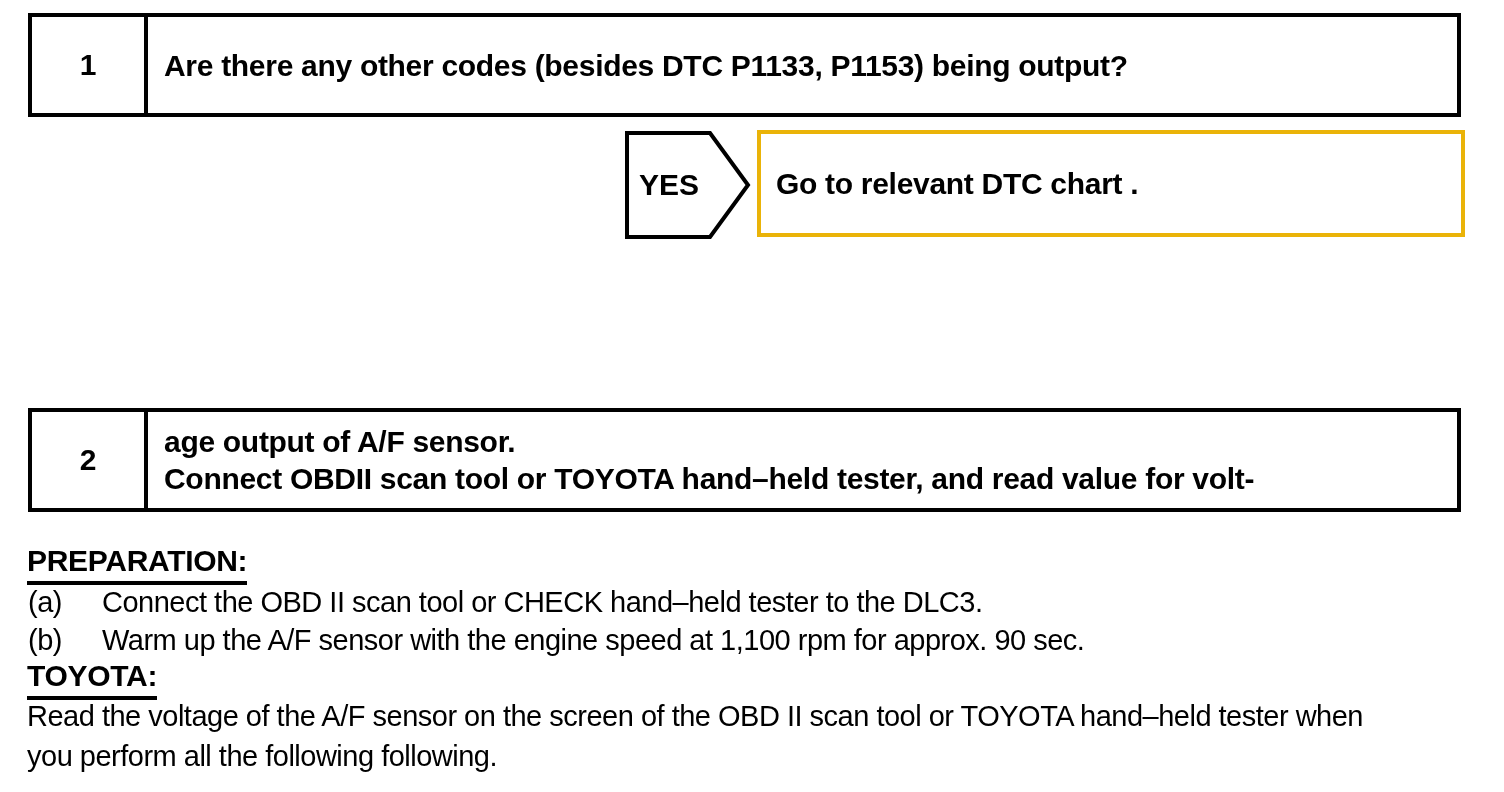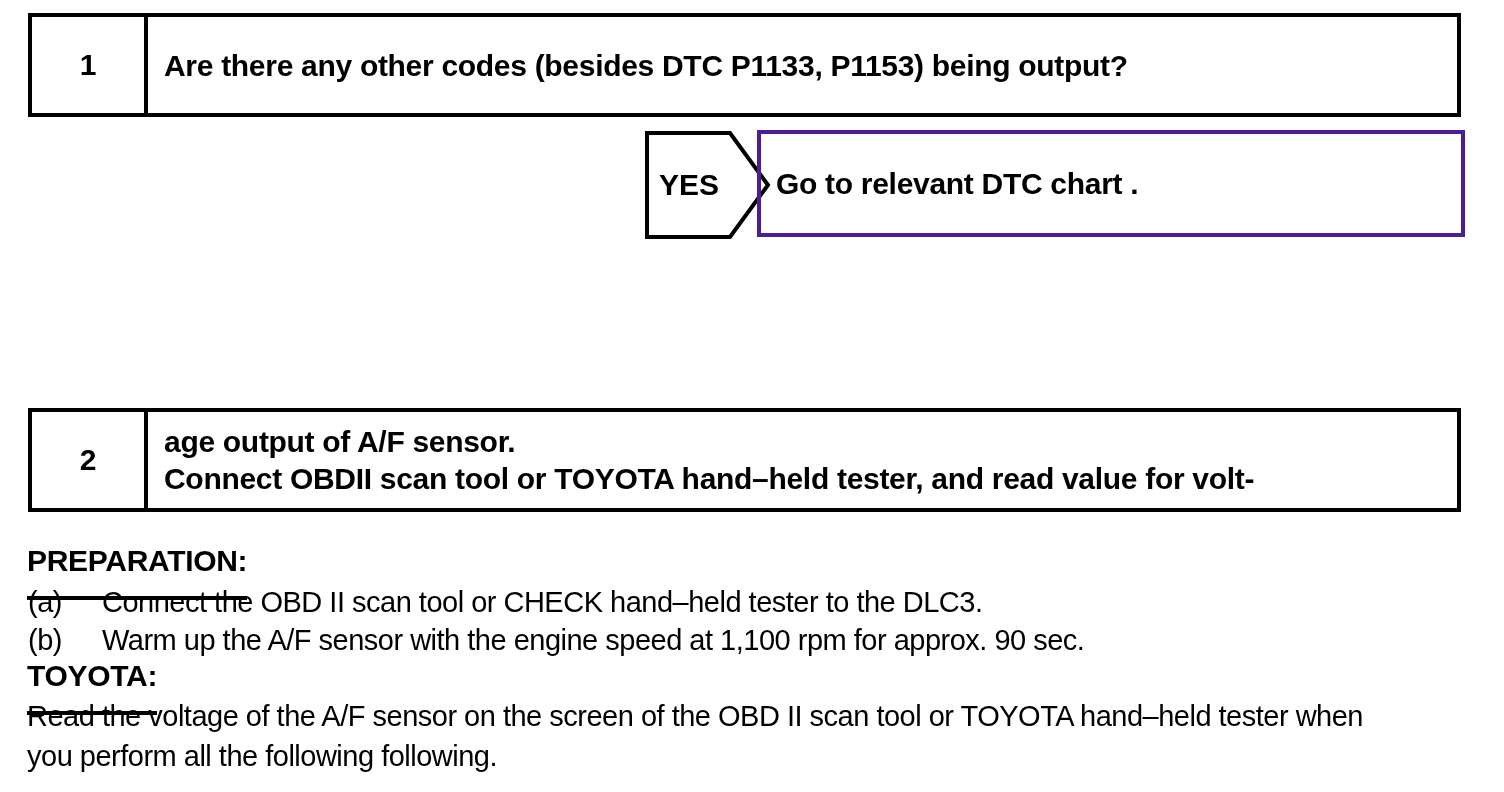--- a/index.html
+++ b/index.html
@@ -54,21 +54,20 @@
   #step1-box { top: 13px; height: 104px; }
   #step2-box { top: 408px; height: 104px; }
 
   
   #yes-connector {
     position: absolute;
     left: 625px;
     top: 130px;
     width: 126px;
     height: 110px;
-    margin-left: 20px;
   }
   #yes-connector svg { position: absolute; left: 0; top: 0; }
   #yes-connector .conn-label {
     position: absolute;
     left: 0;
     top: 0;
     width: 88px;
     height: 110px;
     display: flex;
     align-items: center;
@@ -76,21 +75,21 @@
     font-weight: bold;
     font-size: 30px;
   }
 
   #yes-result-box {
     position: absolute;
     left: 757px;
     top: 130px;
     width: 708px;
     height: 107px;
-    border: 4px solid #4c1d95;
+    border: 4px solid #eab308;
     box-sizing: border-box;
     display: flex;
     align-items: center;
     padding-left: 15px;
     font-weight: bold;
     font-size: 30px;
     letter-spacing: -0.3px;
     white-space: nowrap;
   }
 
@@ -117,21 +116,21 @@
   }
 
   
   .heading {
     position: absolute;
     left: 27px;
     font-weight: bold;
     font-size: 30px;
     letter-spacing: -0.3px;
     border-bottom: 4px solid #000;
-    padding-bottom: 18px;
+    padding-bottom: 3px;
     white-space: nowrap;
   }
   #prep-heading { top: 544px; }
   #check-heading { top: 659px; }
 
   .lettered-line {
     position: absolute;
     left: 28px;
     display: flex;
     font-size: 29px;

